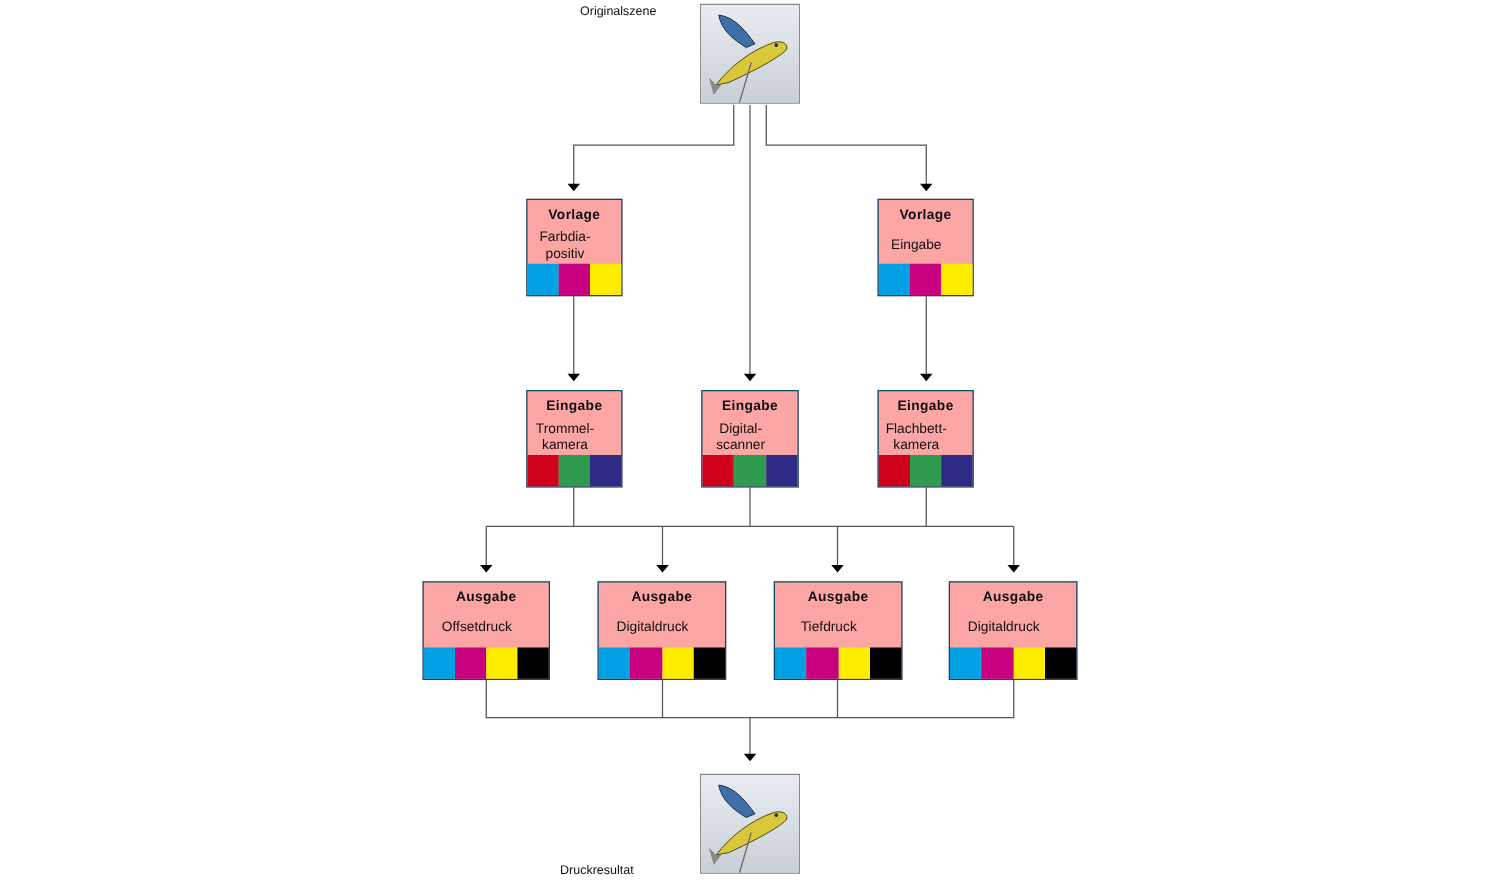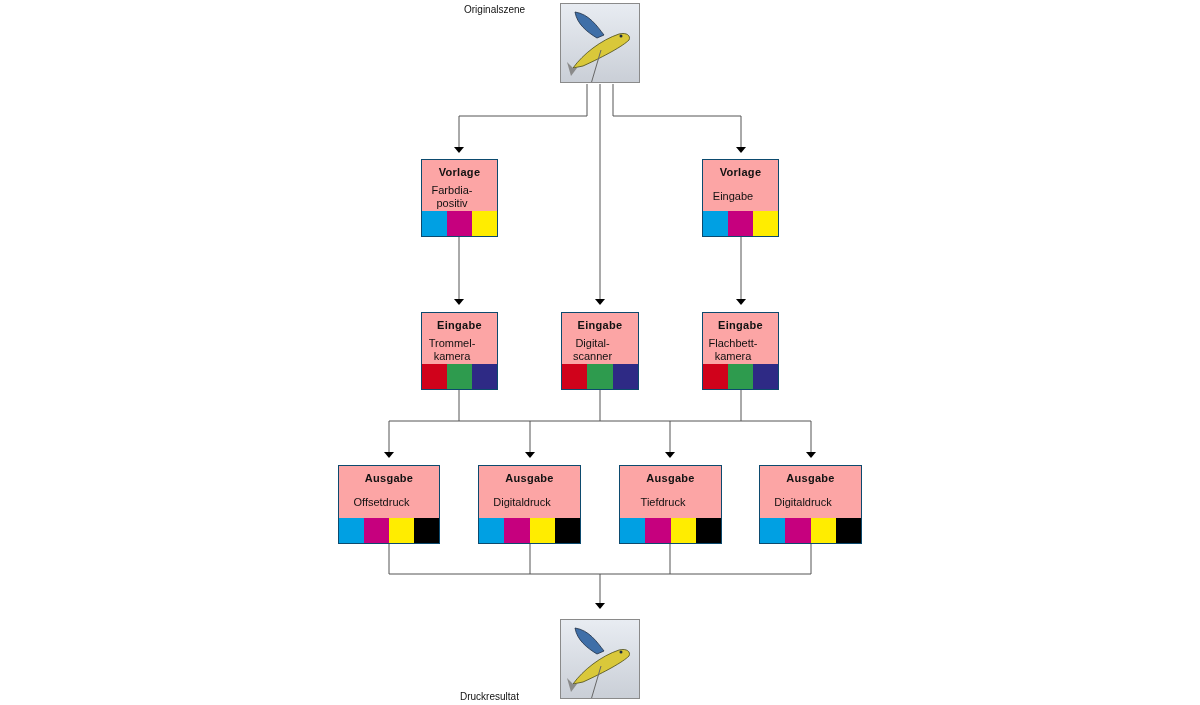--- a/index.html
+++ b/index.html
@@ -65,21 +65,21 @@
       </defs>
     <rect width="80" height="80" fill="url(#sky1)"></rect>
     <path d="M14 8 C28 10 36 22 43 31 L36 34 C26 28 16 20 14 8Z" fill="#3f6fa8" stroke="#1d2d44" stroke-width="0.8"></path>
     <path d="M12 64 C22 50 40 36 58 30 C66 28 70 32 68 36 C62 42 44 52 22 62 Z" fill="#d9c83a" stroke="#4a4a18" stroke-width="0.8"></path>
     <path d="M12 64 L6 58 L10 72 L16 64Z" fill="#8a8a8a"></path>
     <line x1="40" y1="46" x2="30" y2="80" stroke="#666" stroke-width="1"></line>
     <circle cx="60" cy="32" r="1.5" fill="#1d2d44"></circle>
   </svg>
 </div>
 
-<div class="caption" style="left:460px;top:691px;">Druckresultat</div>
+<div class="caption" style="left:448px;top:691px;">Druckresultat</div>
 <div class="photo" style="left:560px;top:619px;">
   <svg width="80" height="80" viewBox="0 0 80 80">
     <rect width="80" height="80" fill="url(#sky1)"></rect>
     <path d="M14 8 C28 10 36 22 43 31 L36 34 C26 28 16 20 14 8Z" fill="#3f6fa8" stroke="#1d2d44" stroke-width="0.8"></path>
     <path d="M12 64 C22 50 40 36 58 30 C66 28 70 32 68 36 C62 42 44 52 22 62 Z" fill="#d9c83a" stroke="#4a4a18" stroke-width="0.8"></path>
     <path d="M12 64 L6 58 L10 72 L16 64Z" fill="#8a8a8a"></path>
     <line x1="40" y1="46" x2="30" y2="80" stroke="#666" stroke-width="1"></line>
     <circle cx="60" cy="32" r="1.5" fill="#1d2d44"></circle>
   </svg>
 </div>

